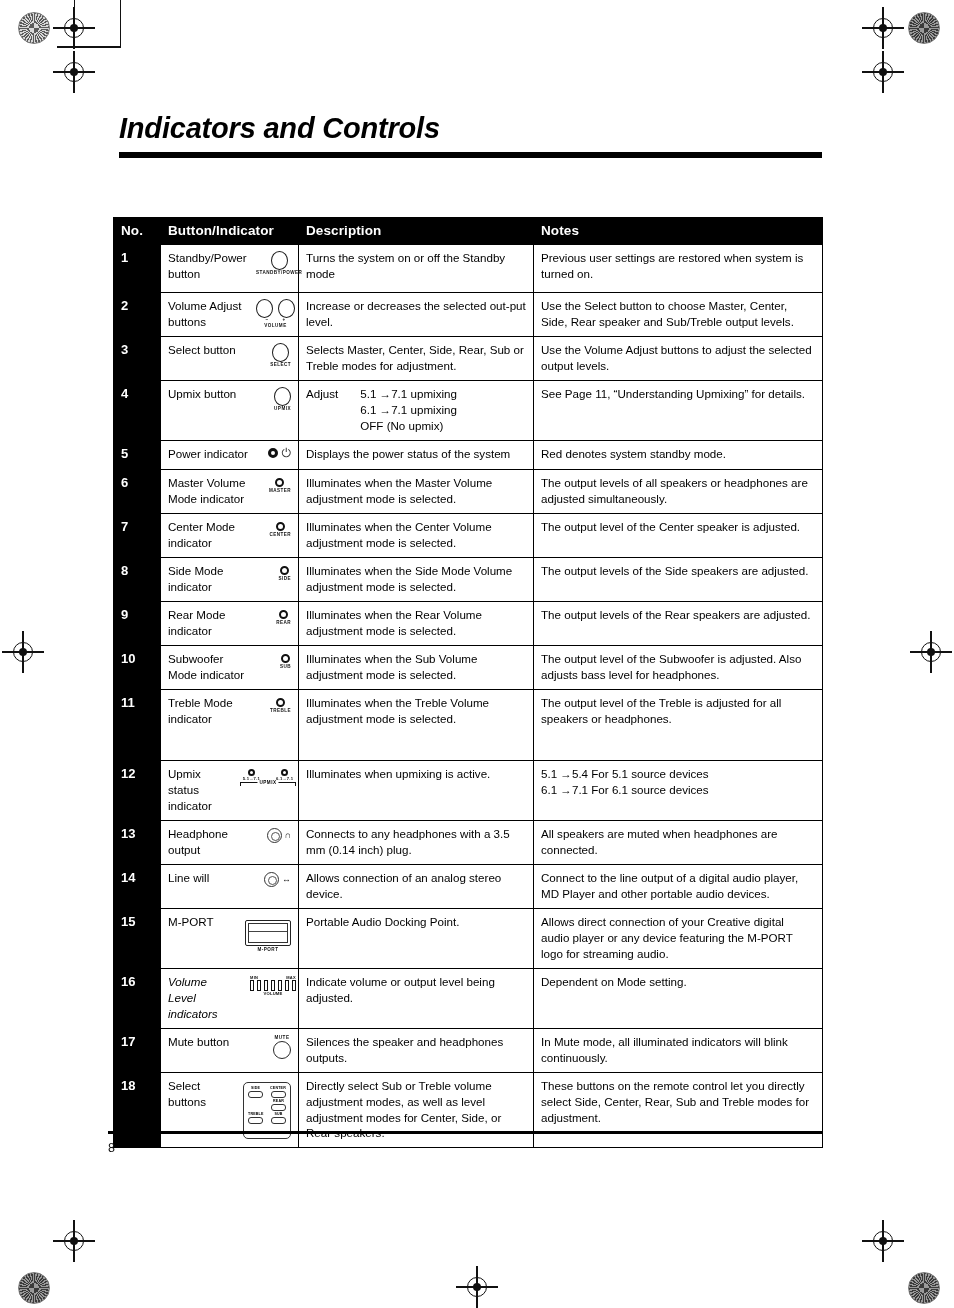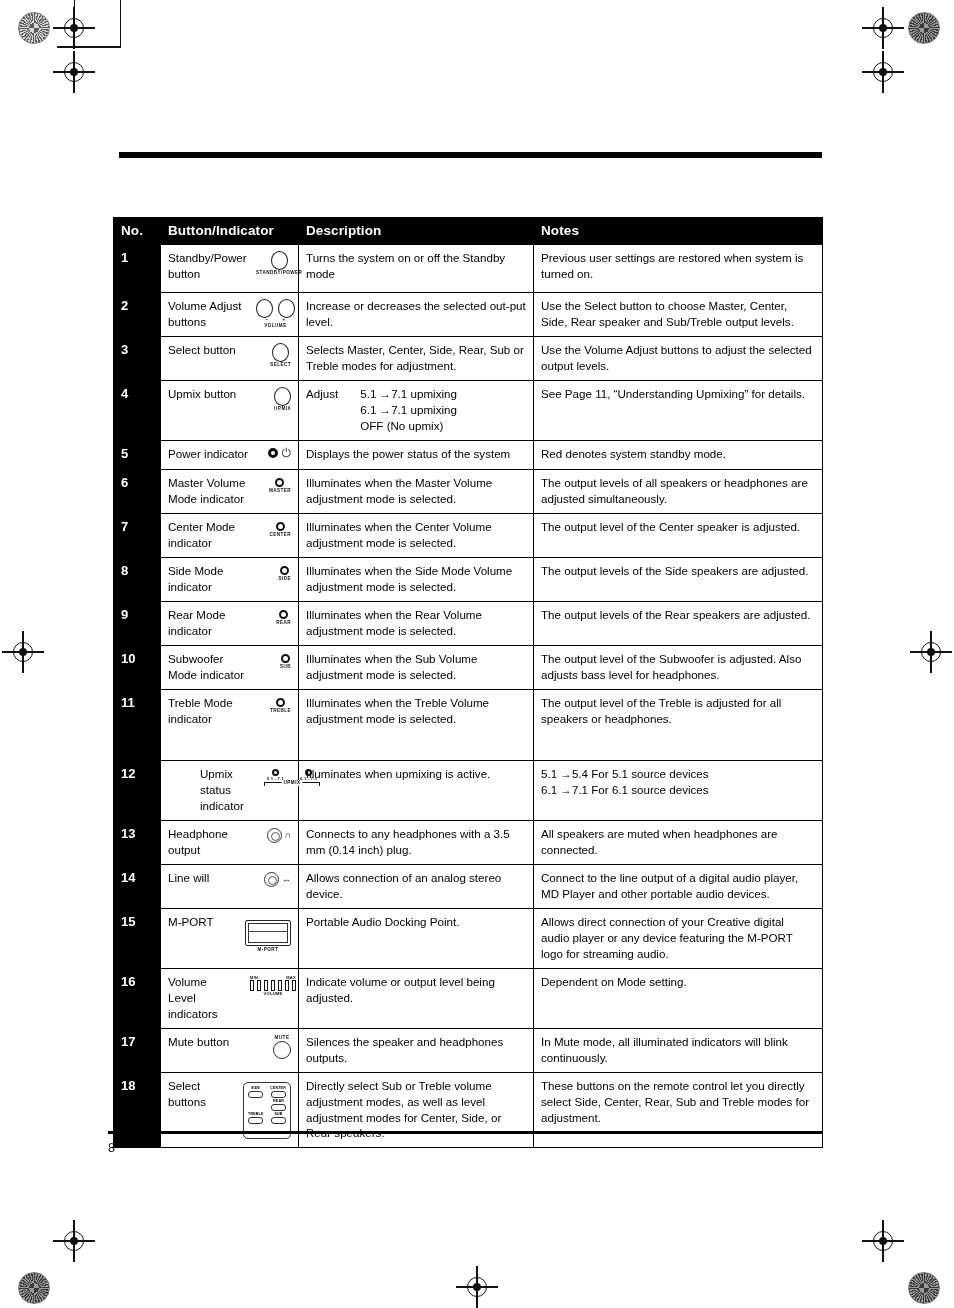--- a/index.html
+++ b/index.html
@@ -308,20 +308,21 @@
 </div>
 
 <div class="cropline" style="left:74px; top:0; width:1.3px; height:14px;"></div>
 <div class="cropline" style="left:0; top:72px; width:1.3px; height:0;"></div>
 
 <div class="page">
 
   <div class="header-line"></div>
   <div class="header-vline"></div>
 
+  <h1 class="title">Indicators and Controls</h1>
   <div class="title-rule"></div>
 
   <table class="spec">
     <colgroup>
       <col class="c-no">
         <col class="c-btn">
         <col class="c-desc">
         <col class="c-notes">
     </colgroup>
     <thead>
@@ -533,21 +534,21 @@
             </span>
           </div>
         </td>
         <td class="desc">Illuminates when the Treble Volume adjustment mode is selected.</td>
         <td class="notes">The output level of the Treble is adjusted for all speakers or headphones.</td>
       </tr>
 
       <tr style="height:44px;">
         <td class="no">12</td>
         <td class="btn" style="padding-right:2px;">
-          <div class="btn-wrap" style="gap:4px;margin-left:32px;">
+          <div class="btn-wrap" style="gap:4px;">
             <span class="btn-label" style="max-width:60px;">Upmix status indicator</span>
             <span class="btn-art" style="padding-top:3px;">
               <span class="art-col">
                 <span class="upmix-pair">
                   <span class="art-col">
                     <span class="led-sm"></span>
                     <span class="tiny tiny2">5.1→7.1</span>
                   </span>
                   <span class="art-col">
                     <span class="led-sm"></span>
@@ -618,21 +619,21 @@
           </div>
         </td>
         <td class="desc">Portable Audio Docking Point.</td>
         <td class="notes">Allows direct connection of your Creative digital audio player or any device featuring the M-PORT logo for streaming audio.</td>
       </tr>
 
       <tr style="height:40px;">
         <td class="no">16</td>
         <td class="btn" style="padding-right:2px;">
           <div class="btn-wrap" style="gap:2px;">
-            <span class="btn-label" style="max-width:62px;">Volume Level indicators</span>
+            <span class="btn-label" style="max-width:62px;font-style:italic;">Volume Level indicators</span>
             <span class="btn-art" style="padding-top:1px;">
               <span class="art-col levels-wrap">
                 <span class="levels-minmax" style="width:100%;">
                   <span>MIN</span>
                   <span>MAX</span>
                 </span>
                 <span class="level-bars">
                     <i></i>
                     <i></i>
                     <i></i>

